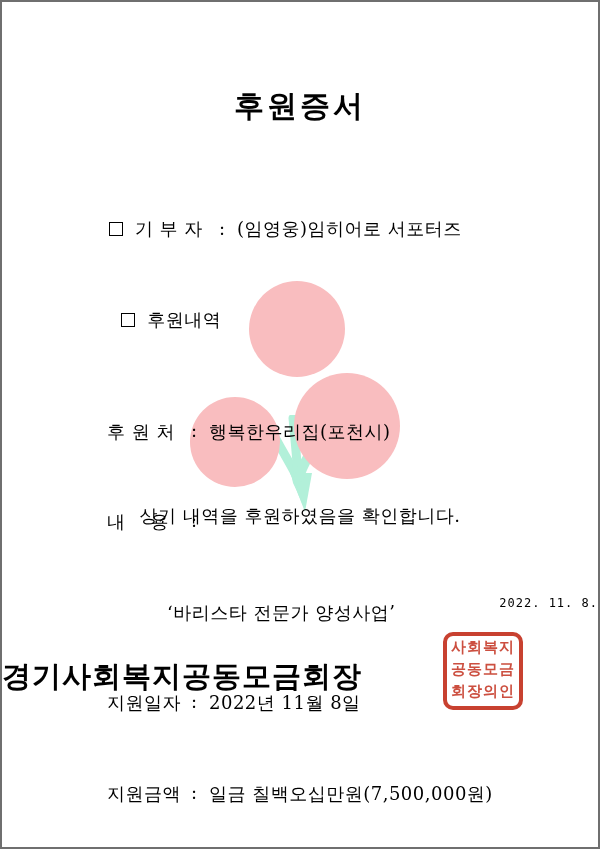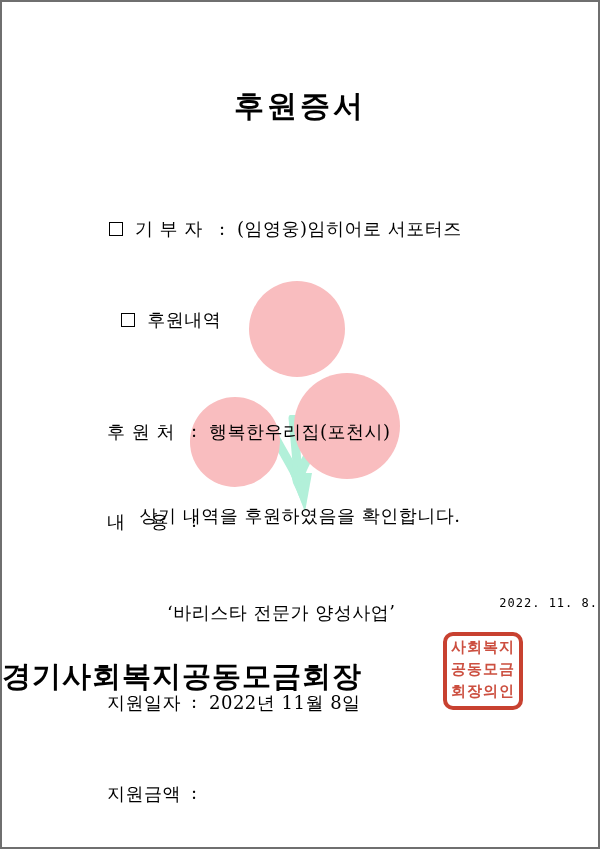--- a/index.html
+++ b/index.html
@@ -139,21 +139,21 @@
 
       <div class="drow dsub">
         <span>‘바리스타 전문가 양성사업’</span>
       </div>
 
       <div class="drow">
         <span class="dlabel">지원일자</span><span class="dcolon">:</span><span>2022년 11월 8일</span>
       </div>
 
       <div class="drow">
-        <span class="dlabel">지원금액</span><span class="dcolon">:</span>
+        <span class="dlabel">지원금액</span><span class="dcolon">:</span><span>일금 칠백오십만원(7,500,000원)</span>
       </div>
 
     </div>
   </div>
 
   <p class="layer confirmation">상기 내역을 후원하였음을 확인합니다.</p>
 
   <p class="layer dateline">2022. 11. 8.</p>
 
   <div class="layer signer-line">

